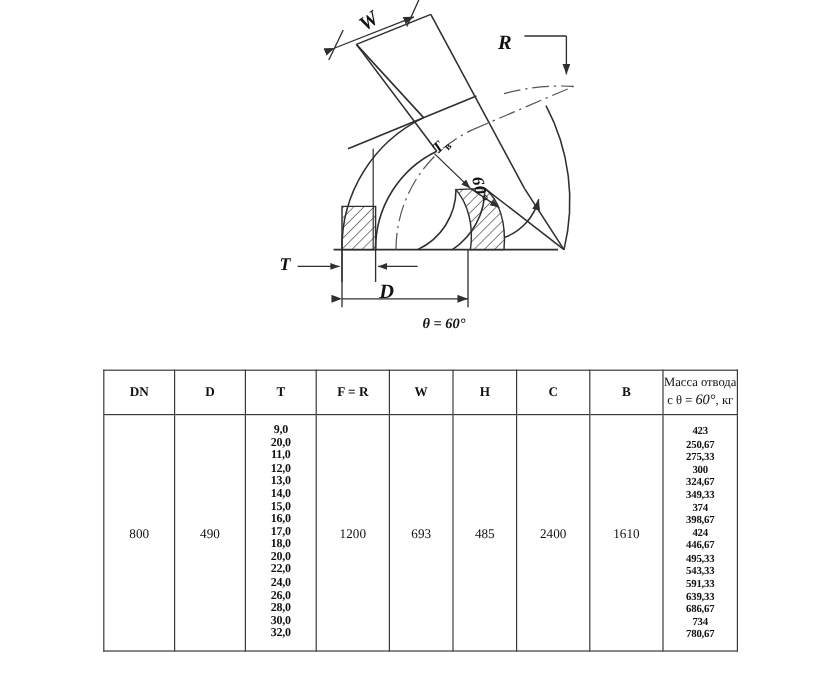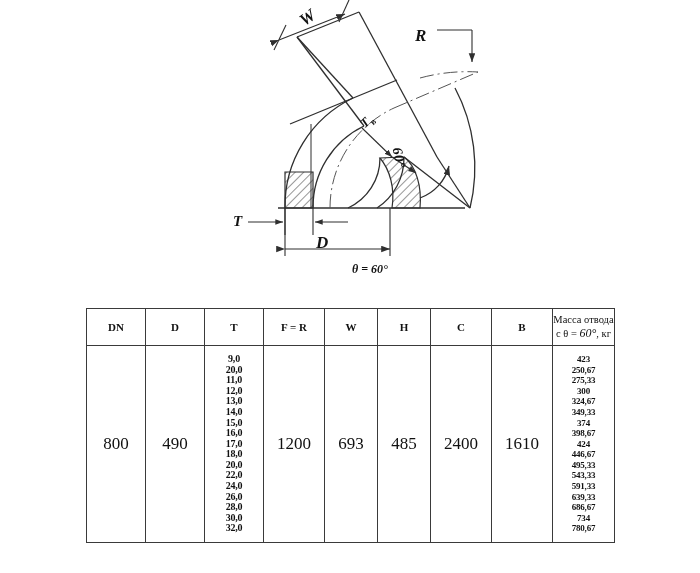--- a/index.html
+++ b/index.html
@@ -102,21 +102,21 @@
     font-size: 10px;
     font-weight: 700;
     line-height: 10.6px;
     letter-spacing: -0.2px;
   }
   .stack.mass span {
     font-size: 9px;
     line-height: 10.6px;
   }
   .single-val {
-    font-size: 17px;
+    font-size: 11px;
     font-weight: 400;
   }
 </style>
 </head>
 <body>
 
 <div id="drawing-area">
 
   <svg id="drawing-svg" width="700" height="300" viewBox="0 0 700 300">
     <defs>

